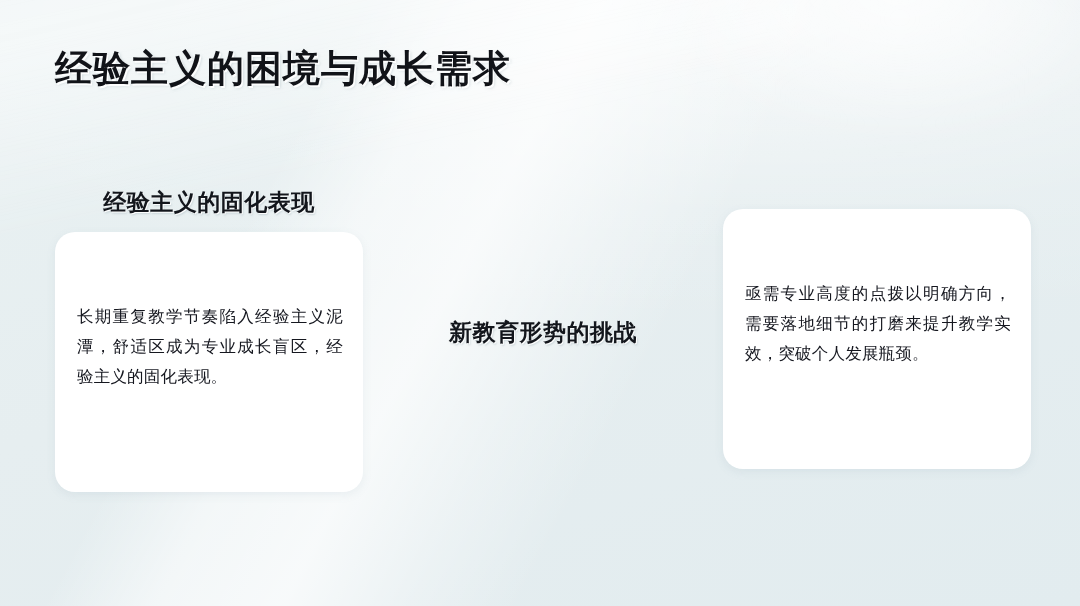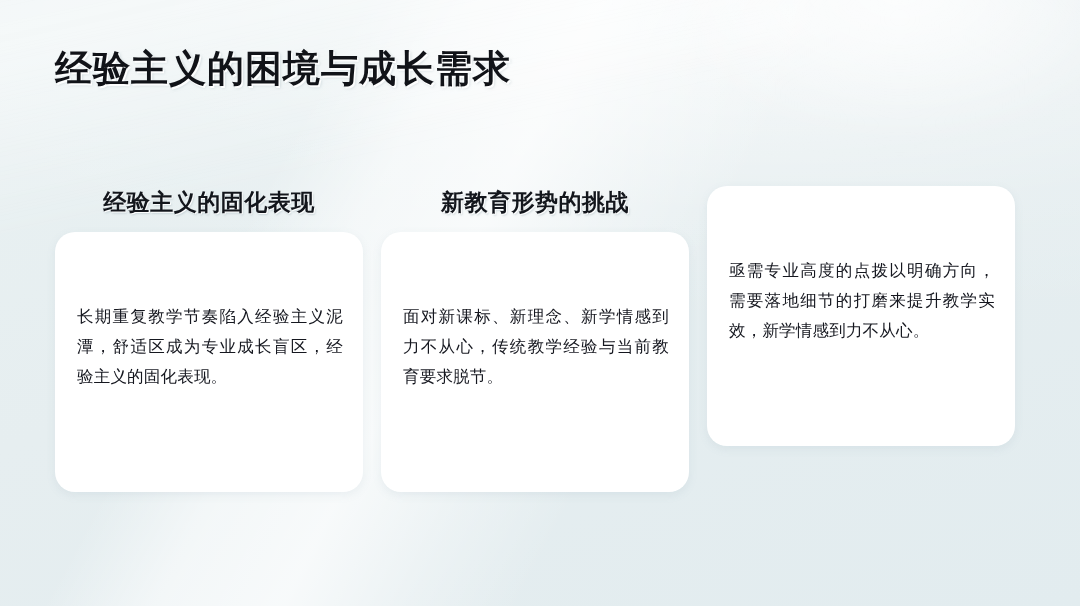--- a/index.html
+++ b/index.html
@@ -73,21 +73,22 @@
                  2px 2px 3px rgba(140,160,170,0.35);
     white-space: nowrap;
   }
 
   .columns {
     position: absolute;
     left: 55px;
     top: 186px;
     width: 976px;
     display: flex;
-    gap: 18px;
+    gap: 26px;
+    align-items: center;
   }
 
   .column {
     width: 308px;
     display: flex;
     flex-direction: column;
   }
 
   .col-heading {
     height: 46px;
@@ -137,25 +138,22 @@
 
     <div class="column">
       <div class="col-heading">经验主义的固化表现</div>
       <div class="card">
         <div class="card-body">长期重复教学节奏陷入经验主义泥潭，舒适区成为专业成长盲区，经验主义的固化表现。</div>
       </div>
     </div>
 
     <div class="column">
       <div class="col-heading">新教育形势的挑战</div>
-      <div class="card">
-        <div class="card-body">面对新课标、新理念、新学情感到力不从心，传统教学经验与当前教育要求脱节。</div>
-      </div>
     </div>
 
     <div class="column">
       <div class="card">
-        <div class="card-body">亟需专业高度的点拨以明确方向，需要落地细节的打磨来提升教学实效，新学情感到力不从心。</div>
+        <div class="card-body">亟需专业高度的点拨以明确方向，需要落地细节的打磨来提升教学实效，突破个人发展瓶颈。</div>
       </div>
     </div>
 
   </div>
 </div>
 
 </body></html>

